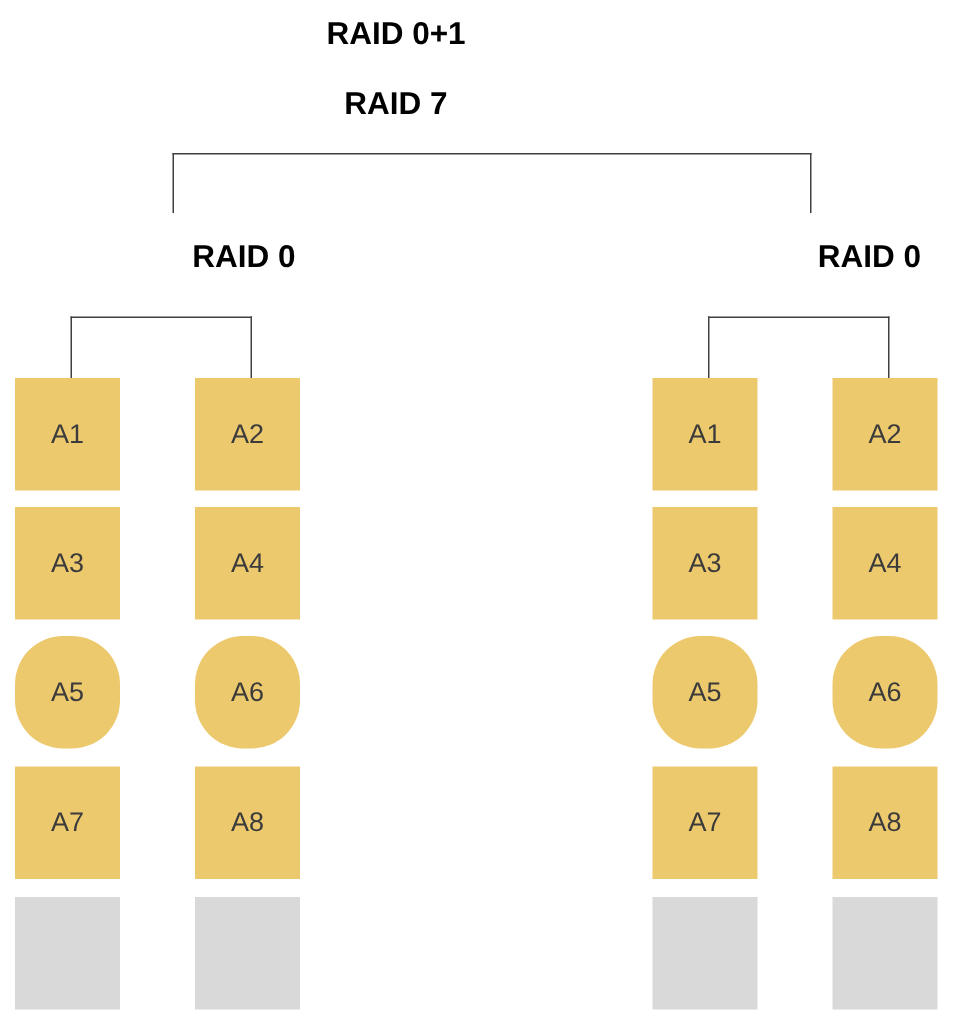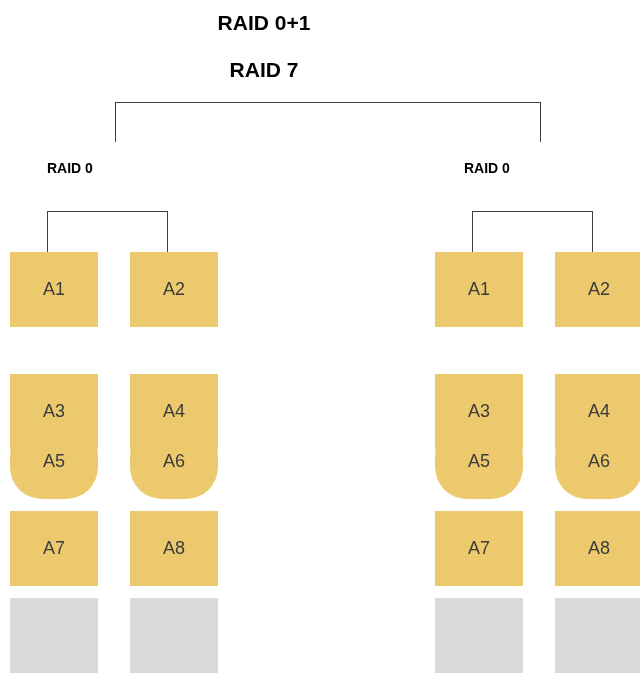--- a/index.html
+++ b/index.html
@@ -27,57 +27,57 @@
     text-align: center;
     font-size: 21px;
     font-weight: 700;
     color: var(--title-text);
   }
   #title-raid01 { top: 11px; }
   #label-raid1  { top: 58px; }
   .group-label {
     position: absolute;
     width: 150px;
-    text-align: left;
-    font-size: 14px;
+    text-align: right;
+    font-size: 21px;
     font-weight: 700;
     color: var(--title-text);
   }
   #label-raid0-left  { left: 47px;  top: 160px; }
   #label-raid0-right { left: 464px; top: 160px; }
   .bracket {
     position: absolute;
     border-top: 1px solid var(--line);
     border-left: 1px solid var(--line);
     border-right: 1px solid var(--line);
     background: transparent;
   }
   #bracket-raid1 { left: 115px; top: 102px; width: 426px; height: 40px; }
   #bracket-raid0-left  { left: 47px;  top: 211px; width: 121px; height: 41px; }
   #bracket-raid0-right { left: 472px; top: 211px; width: 121px; height: 41px; }
   .block {
     position: absolute;
-    width: 88px;
+    width: 70px;
     height: 75px;
     background: var(--block-fill);
     display: flex;
     align-items: center;
     justify-content: center;
     font-size: 18px;
     color: var(--block-text);
   }
   .block.empty { background: var(--empty-fill); }
   
   .g1c1 { left: 10px; }
   .g1c2 { left: 130px; }
   .g2c1 { left: 435px; }
   .g2c2 { left: 555px; }
   
   .r1 { top: 252px; }
-  .r2 { top: 338px; margin-top: 36px; }
+  .r2 { top: 338px; }
   .r3 { top: 424px; border-radius: 32px; }
   .r4 { top: 511px; text-align: right; }
   .r5 { top: 598px; }
 </style>
 </head>
 <body>
 
 <div id="canvas">
 
   <div class="title" id="title-raid01">RAID 0+1</div>

